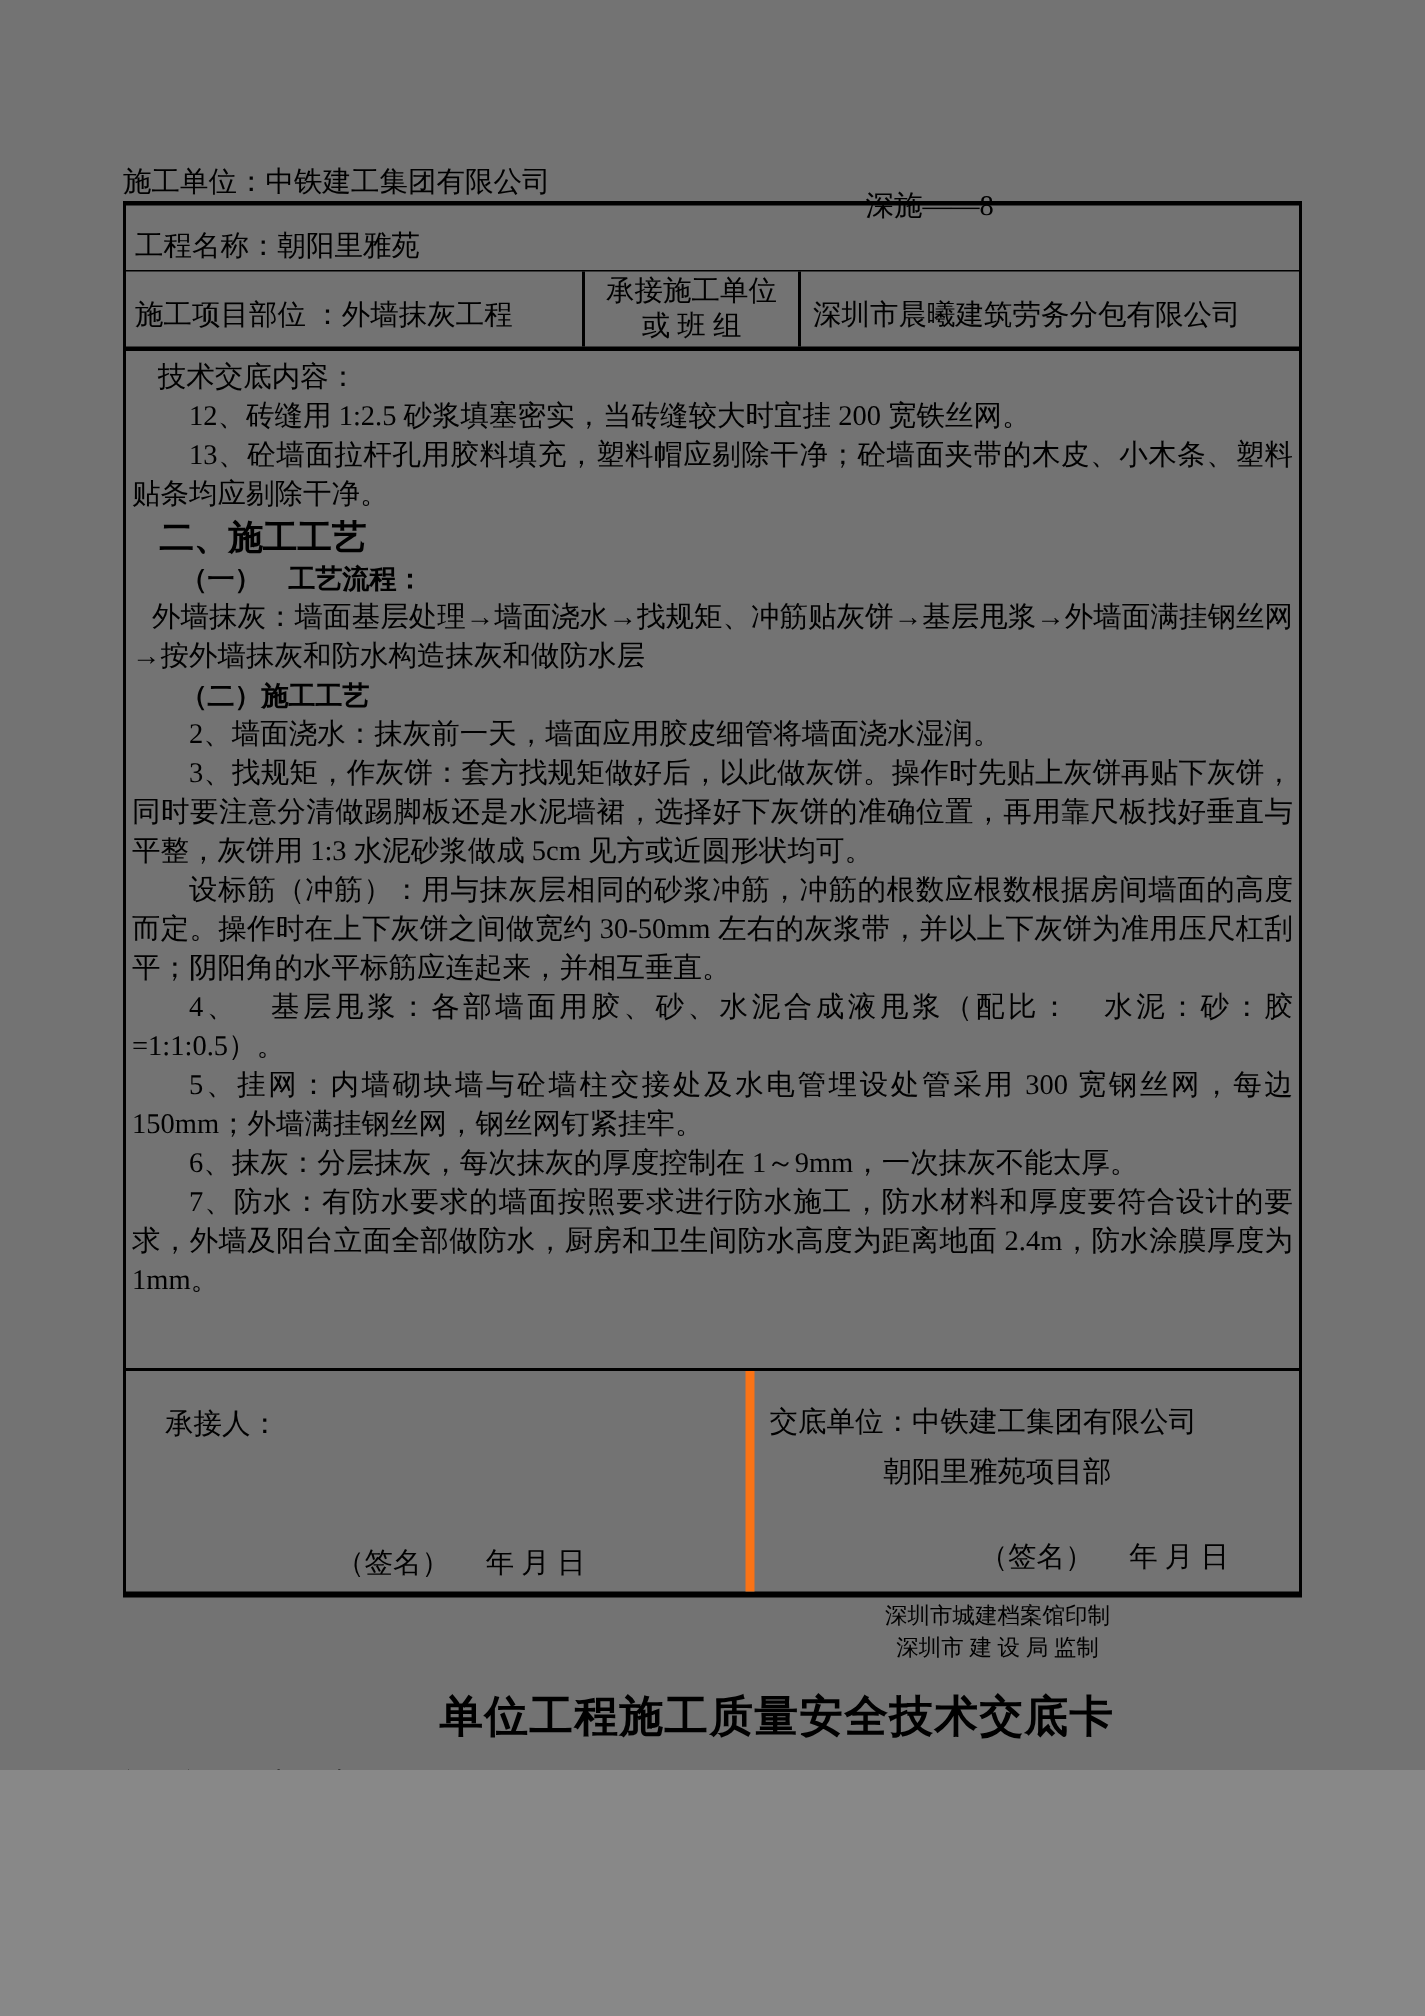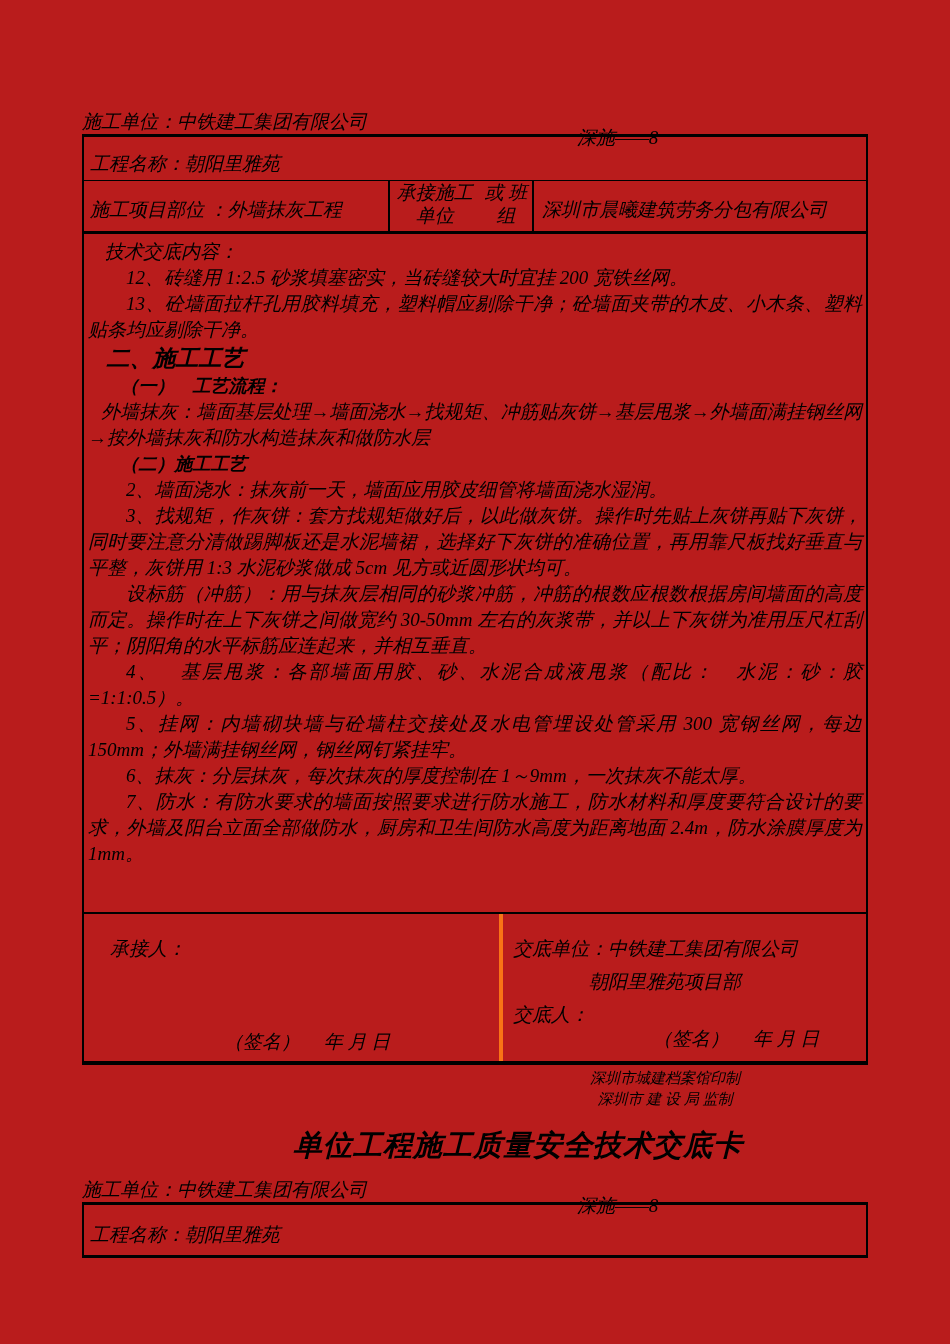--- a/index.html
+++ b/index.html
@@ -1,53 +1,52 @@
 <!DOCTYPE html>
 <html><head>
 <meta charset="utf-8">
 <style>
   * { margin:0; padding:0; box-sizing:border-box; }
   html,body { background:#888; }
   .page {
-    position:relative; width:950px; height:1344px; background:#b91c1c;
+    position:relative; width:950px; height:1180px; background:#737373;
     margin:0 auto; overflow:hidden; color:#000;
     font-family:"Liberation Serif","DejaVu Serif",serif;
-    font-style:italic;
   }
   .doc { position:absolute; left:82px; top:110px; width:786px; }
 
   .hdr-row { position:relative; height:24px; font-size:19px; line-height:24px; }
   .hdr-code { position:absolute; left:495px; top:16px; }
 
   
   .tbl1 { border:2px solid #000; border-top-width:3px; border-bottom-width:3px; }
   .tbl1-r1 { height:44px; border-bottom:1px solid #000; padding:14px 0 0 6px; font-size:19px; }
   .tbl1-r2 { height:50px; display:flex; font-size:19px; }
   .tbl1-c1 { width:306px; border-right:2px solid #000; padding:16px 0 0 6px; }
   .tbl1-c2 { width:144px; border-right:2px solid #000; text-align:center;
-             display:flex; flex-direction:row; justify-content:center; line-height:23px; }
+             display:flex; flex-direction:column; justify-content:center; line-height:23px; }
   .tbl1-c3 { flex:1; padding:16px 0 0 8px; }
 
   
   .content {
     border-left:2px solid #000; border-right:2px solid #000;
     height:678px; overflow:hidden; padding:5px 4px 12px 4px;
     font-size:19px; line-height:26px; text-align:justify;
   }
   .p-label { text-indent:0.9em; }
   .p-item  { text-indent:2em; }
   .p-flow  { text-indent:0.7em; }
   .p-h2 { font-family:"Liberation Sans","DejaVu Sans",sans-serif; font-weight:bold;
           font-size:23px; line-height:30px; text-indent:0.8em; }
   .p-h3 { font-family:"Liberation Sans","DejaVu Sans",sans-serif; font-weight:bold;
           font-size:18px; line-height:26px; text-indent:1.8em; }
 
   
   .sign { display:flex; height:153px; border:2px solid #000; border-bottom-width:4px; font-size:19px; }
-  .sign-left { width:419px; border-right:4px solid #f97316; position:relative; padding:22px 0 0 26px; }
+  .sign-left { width:419px; border-right:6px solid #f97316; position:relative; padding:22px 0 0 26px; }
   .sign-right { flex:1; position:relative; padding:18px 0 0 10px; line-height:33px; }
   .sign-dept { padding-left:76px; }
   .sign-line-l { position:absolute; bottom:6px; left:140px; }
   .sign-line-r { position:absolute; bottom:6px; left:150px; }
 
   .stamp { margin:3px 0 0 458px; width:250px; text-align:center; font-size:15px; line-height:21px; }
 
   .big-title { margin-top:16px; padding-left:86px; text-align:center;
                font-family:"Liberation Sans","DejaVu Sans",sans-serif;
                font-weight:bold; font-size:29px; line-height:38px; letter-spacing:1px; }
@@ -98,21 +97,20 @@
     </div>
 
     <div class="sign">
       <div class="sign-left">
         <span>承接人：</span>
         <div class="sign-line-l">（签名）　 年  月  日</div>
       </div>
       <div class="sign-right">
         <div>交底单位：中铁建工集团有限公司</div>
         <div class="sign-dept">朝阳里雅苑项目部</div>
-        <div>交底人：</div>
         <div class="sign-line-r">（签名）　 年  月  日</div>
       </div>
     </div>
 
     <div class="stamp">
       <div>深圳市城建档案馆印制</div>
       <div>深圳市 建 设 局 监制</div>
     </div>
 
     <div class="big-title">单位工程施工质量安全技术交底卡</div>

